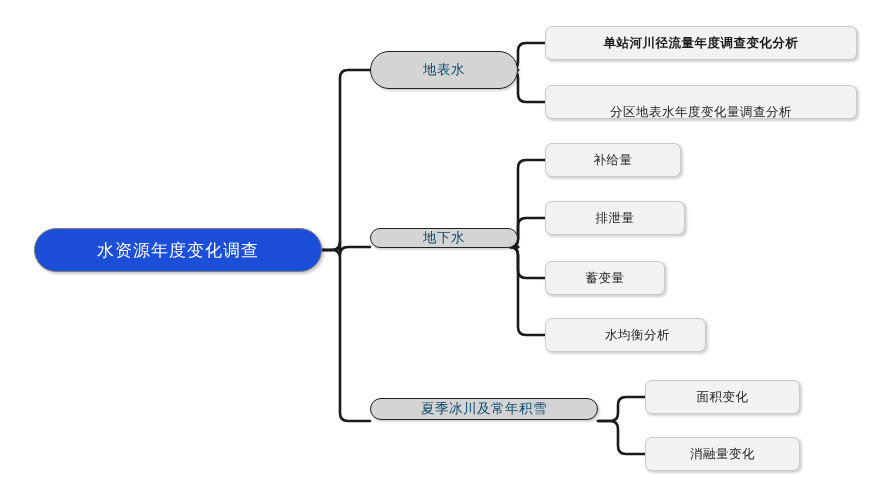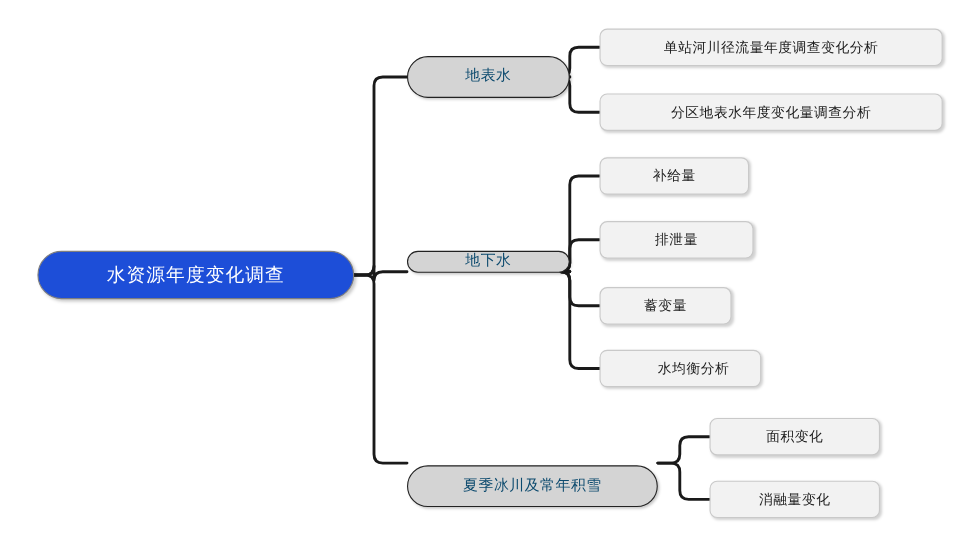--- a/index.html
+++ b/index.html
@@ -88,42 +88,42 @@
         <path d="M 598 421 L 610 421 Q 618 421 618 429 L 618 446 Q 618 454 626 454 L 645 454"></path>
       </g>
   </svg>
   <div id="nodes">
       <div class="node node-root" style="left: 34px; top: 228px; width: 288px; height: 44px;">
         <span class="node-label">水资源年度变化调查</span>
       </div>
       <div class="node node-branch" style="left: 370px; top: 51px; width: 148px; height: 38px;">
         <span class="node-label">地表水</span>
       </div>
-      <div class="node node-leaf" style="left: 545px; top: 26px; width: 312px; height: 34px;">
+      <div class="node node-leaf" style="left: 545px; top: 26px; width: 312px; height: 34px; font-weight: bold;">
         <span class="node-label">单站河川径流量年度调查变化分析</span>
       </div>
-      <div class="node node-leaf" style="left: 545px; top: 85px; width: 312px; height: 34px;">
+      <div class="node node-leaf" style="left: 545px; top: 85px; width: 312px; height: 34px; align-items: flex-end;">
         <span class="node-label">分区地表水年度变化量调查分析</span>
       </div>
       <div class="node node-branch" style="left: 370px; top: 228px; width: 148px; height: 20px;">
         <span class="node-label">地下水</span>
       </div>
       <div class="node node-leaf" style="left: 545px; top: 143px; width: 136px; height: 34px; text-align: right;">
         <span class="node-label">补给量</span>
       </div>
       <div class="node node-leaf" style="left: 545px; top: 201px; width: 140px; height: 34px;">
         <span class="node-label">排泄量</span>
       </div>
       <div class="node node-leaf" style="left: 545px; top: 261px; width: 120px; height: 34px;">
         <span class="node-label">蓄变量</span>
       </div>
-      <div class="node node-leaf" style="left: 545px; top: 318px; width: 147px; height: 34px; padding-left: 24px;">
+      <div class="node node-leaf" style="left: 545px; top: 318px; width: 161px; height: 34px; padding-left: 24px;">
         <span class="node-label">水均衡分析</span>
       </div>
-      <div class="node node-branch" style="left: 370px; top: 423px; width: 228px; height: 38px;">
+      <div class="node node-branch" style="left: 370px; top: 398px; width: 228px; height: 22px;">
         <span class="node-label">夏季冰川及常年积雪</span>
       </div>
       <div class="node node-leaf" style="left: 645px; top: 380px; width: 155px; height: 34px;">
         <span class="node-label">面积变化</span>
       </div>
       <div class="node node-leaf" style="left: 645px; top: 437px; width: 155px; height: 34px;">
         <span class="node-label">消融量变化</span>
       </div>
     </div>
 </div>

